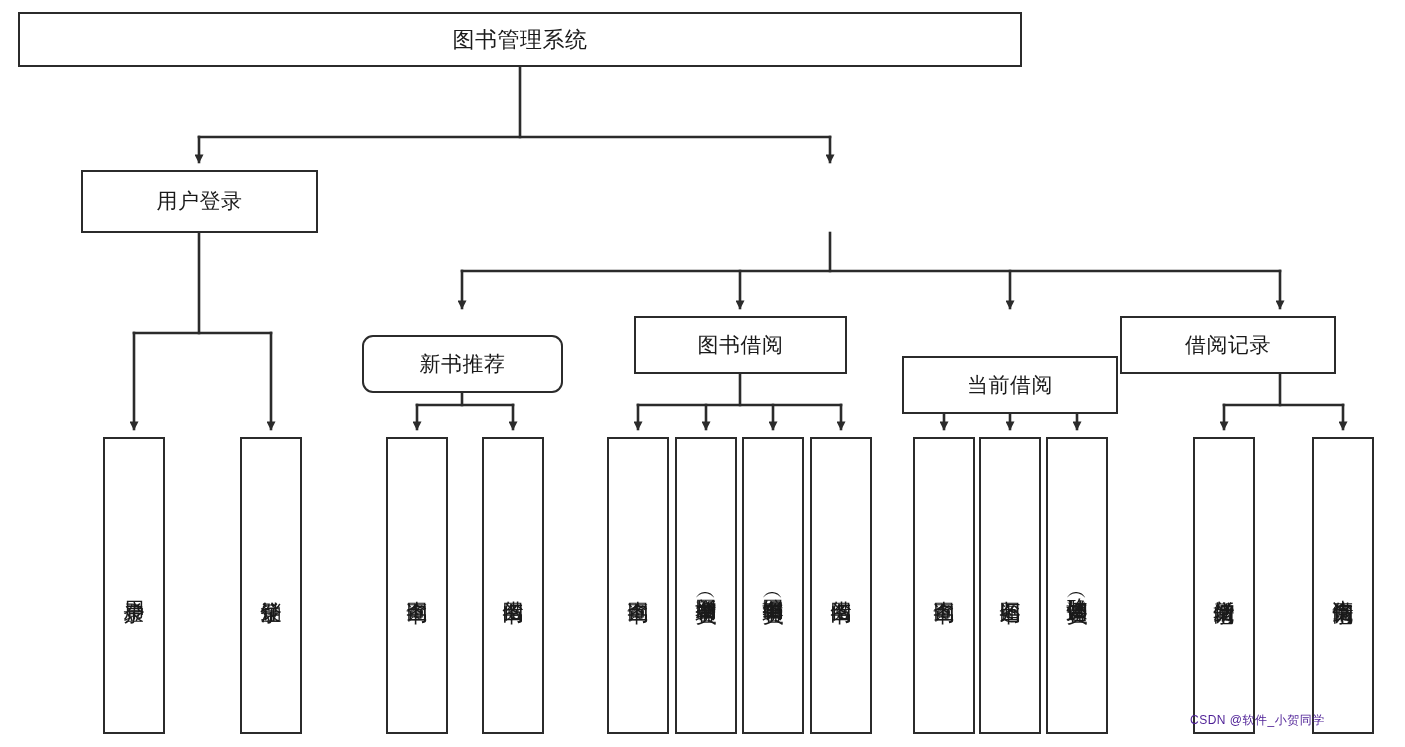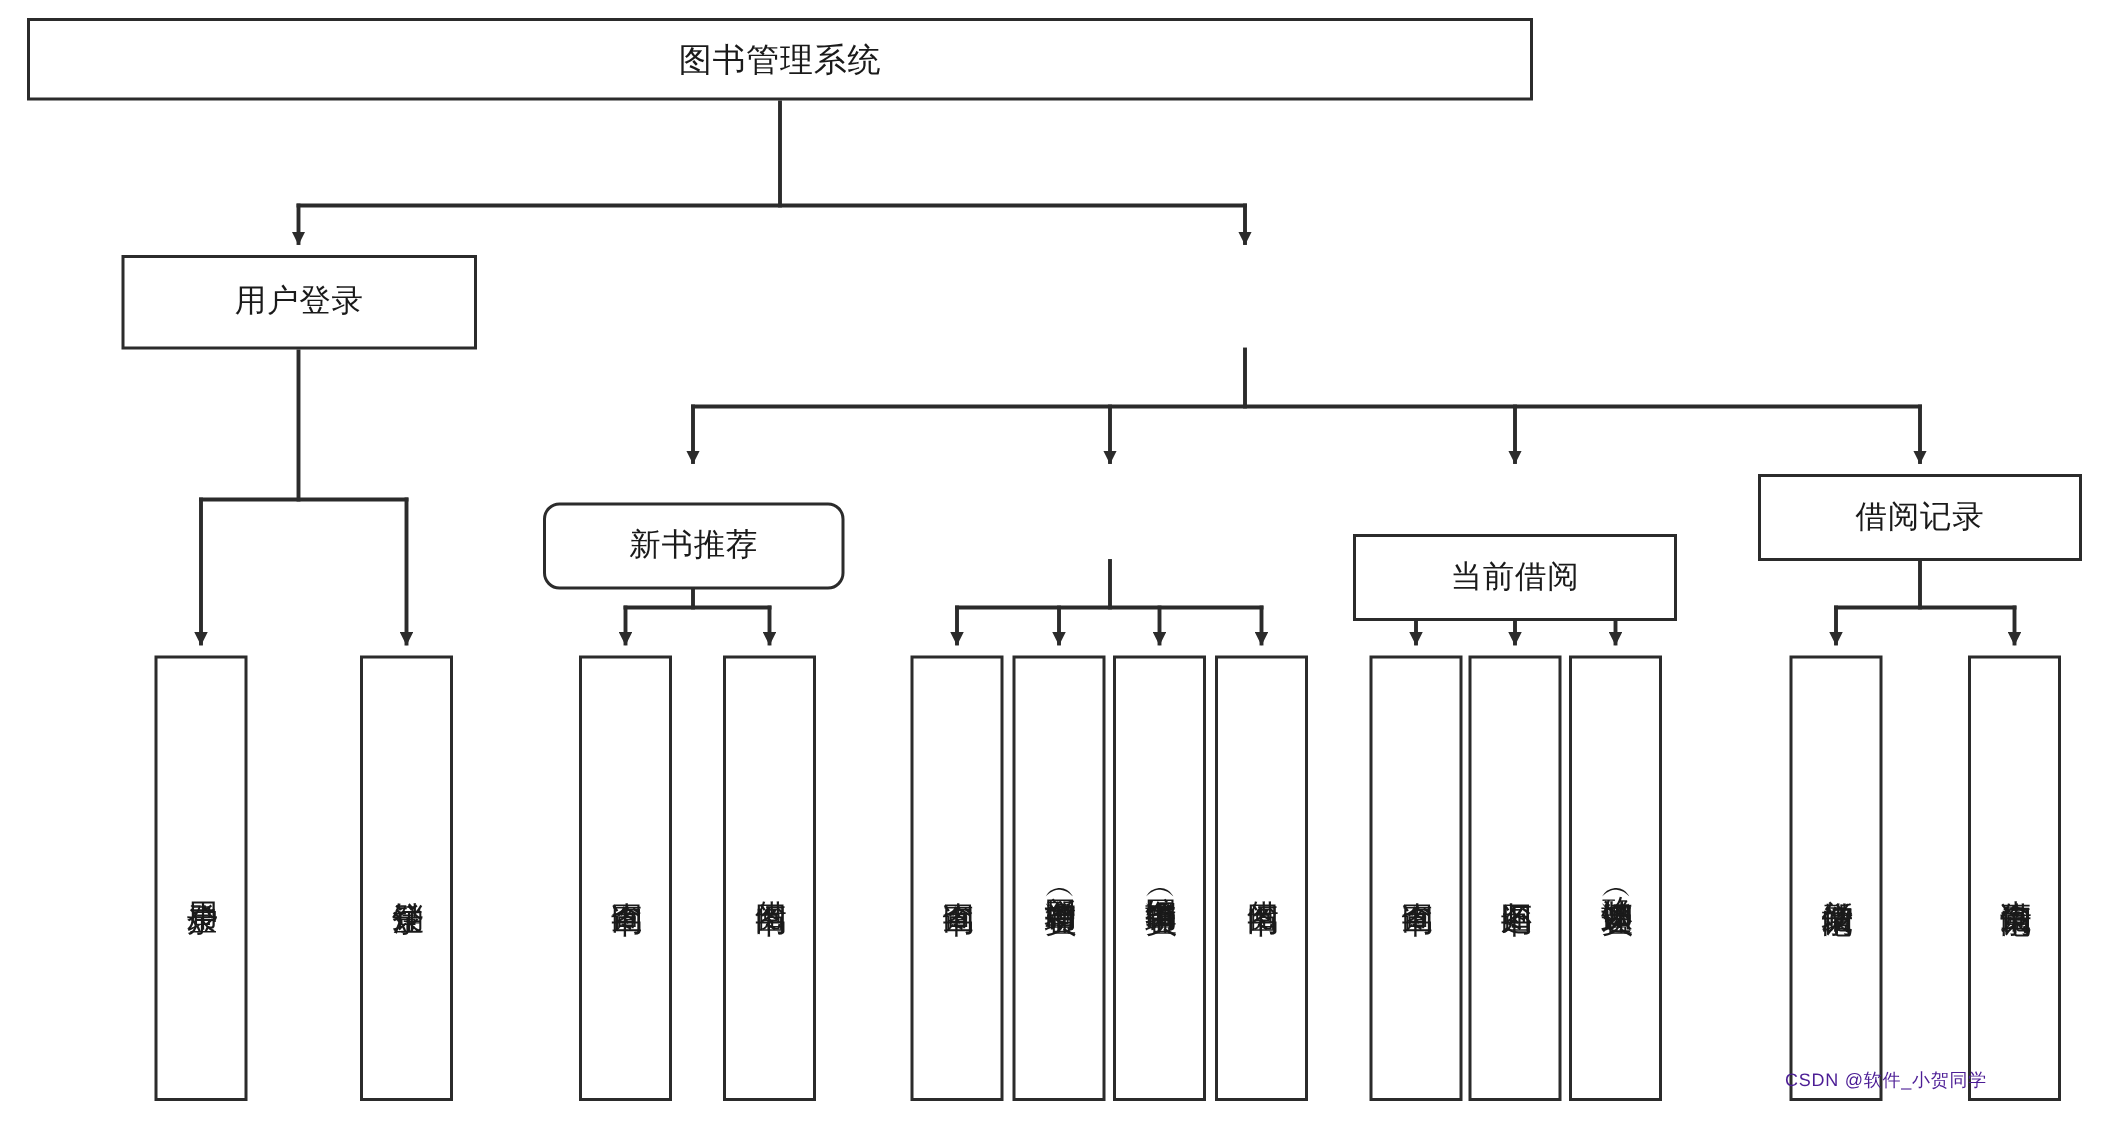--- a/index.html
+++ b/index.html
@@ -138,26 +138,29 @@
 
   <div class="node horiz" style="left:81px; top:170px; width:237px; height:63px;">
     <span class="node-label">用户登录</span>
   </div>
 
 
   <div class="node horiz" style="left:362px; top:335px; width:201px; height:58px;border-radius:11px;">
     <span class="node-label">新书推荐</span>
   </div>
 
+  <div class="node horiz" style="left:634px; top:316px; width:213px; height:58px;">
+    <span class="node-label">图书借阅</span>
+  </div>
 
   <div class="node horiz" style="left:902px; top:316px; width:216px; height:58px;margin-top:40px;">
     <span class="node-label">当前借阅</span>
   </div>
 
-  <div class="node horiz" style="left:1172px; top:316px; width:216px; height:58px;">
+  <div class="node horiz" style="left:1120px; top:316px; width:216px; height:58px;">
     <span class="node-label">借阅记录</span>
   </div>
 
   <div class="node vert" style="left:103px; top:437px; width:62px; height:297px;">
     <span class="node-label">用户登录</span>
   </div>
 
   <div class="node vert" style="left:240px; top:437px; width:62px; height:297px;">
     <span class="node-label">注销登录</span>
   </div>

